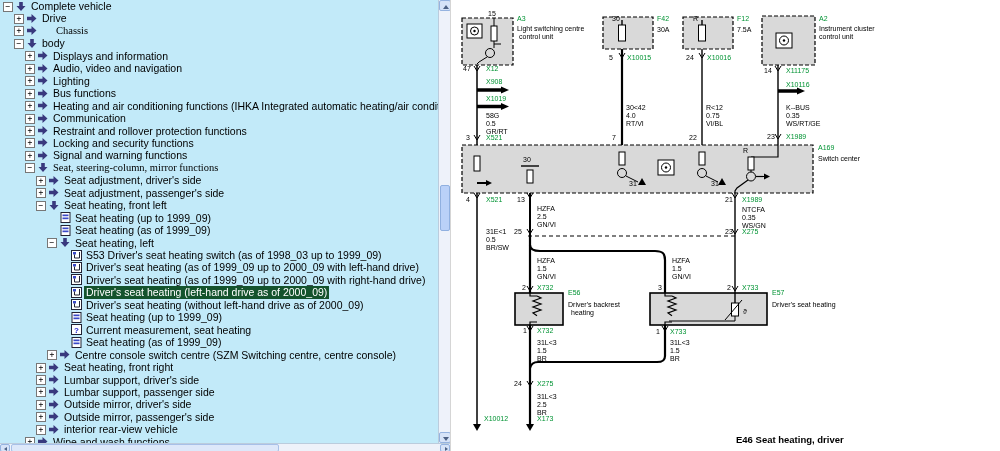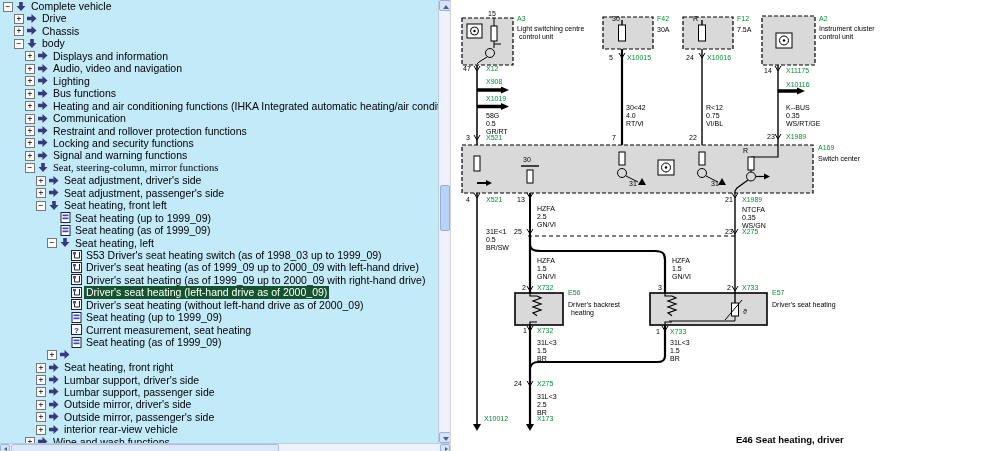--- a/index.html
+++ b/index.html
@@ -59,21 +59,21 @@
         </span>
         <span class="tlabel" style="left: 40px;">Drive</span>
       </div>
       <div class="trow" style="top: 24.9px;">
         <span class="tgl" style="left: 14px;">+</span>
         <span class="ticon" style="left: 27px;">
           <svg width="10" height="11" viewBox="0 0 10 10">
             <polygon points="0,3.2 4.5,3.2 4.5,0.5 9.5,5 4.5,9.5 4.5,6.8 0,6.8" fill="#39397e"></polygon>
           </svg>
         </span>
-        <span class="tlabel" style="left: 40px;">Chassis</span>
+        <span class="tlabel" style="left: 54px; font-family: Liberation Serif, serif;">Chassis</span>
       </div>
       <div class="trow" style="top: 37.35px;">
         <span class="tgl" style="left: 14px;">−</span>
         <span class="ticon" style="left: 27px;">
           <svg width="10" height="11" viewBox="0 0 10 10">
             <polygon points="3.2,0.5 6.8,0.5 6.8,4.5 9.5,4.5 5,9.5 0.5,4.5 3.2,4.5" fill="#39397e"></polygon>
           </svg>
         </span>
         <span class="tlabel" style="left: 40px;">body</span>
       </div>
@@ -302,20 +302,21 @@
         </span>
         <span class="tlabel" style="left: 84px;">Seat heating (as of 1999_09)</span>
       </div>
       <div class="trow" style="top: 348.6px;">
         <span class="tgl" style="left: 47px;">+</span>
         <span class="ticon" style="left: 60px;">
           <svg width="10" height="11" viewBox="0 0 10 10">
             <polygon points="0,3.2 4.5,3.2 4.5,0.5 9.5,5 4.5,9.5 4.5,6.8 0,6.8" fill="#39397e"></polygon>
           </svg>
         </span>
+        <span class="tlabel" style="left: 73px;">Centre console switch centre (SZM Switching centre, centre console)</span>
       </div>
       <div class="trow" style="top: 361.05px;">
         <span class="tgl" style="left: 36px;">+</span>
         <span class="ticon" style="left: 49px;">
           <svg width="10" height="11" viewBox="0 0 10 10">
             <polygon points="0,3.2 4.5,3.2 4.5,0.5 9.5,5 4.5,9.5 4.5,6.8 0,6.8" fill="#39397e"></polygon>
           </svg>
         </span>
         <span class="tlabel" style="left: 62px;">Seat heating, front right</span>
       </div>

